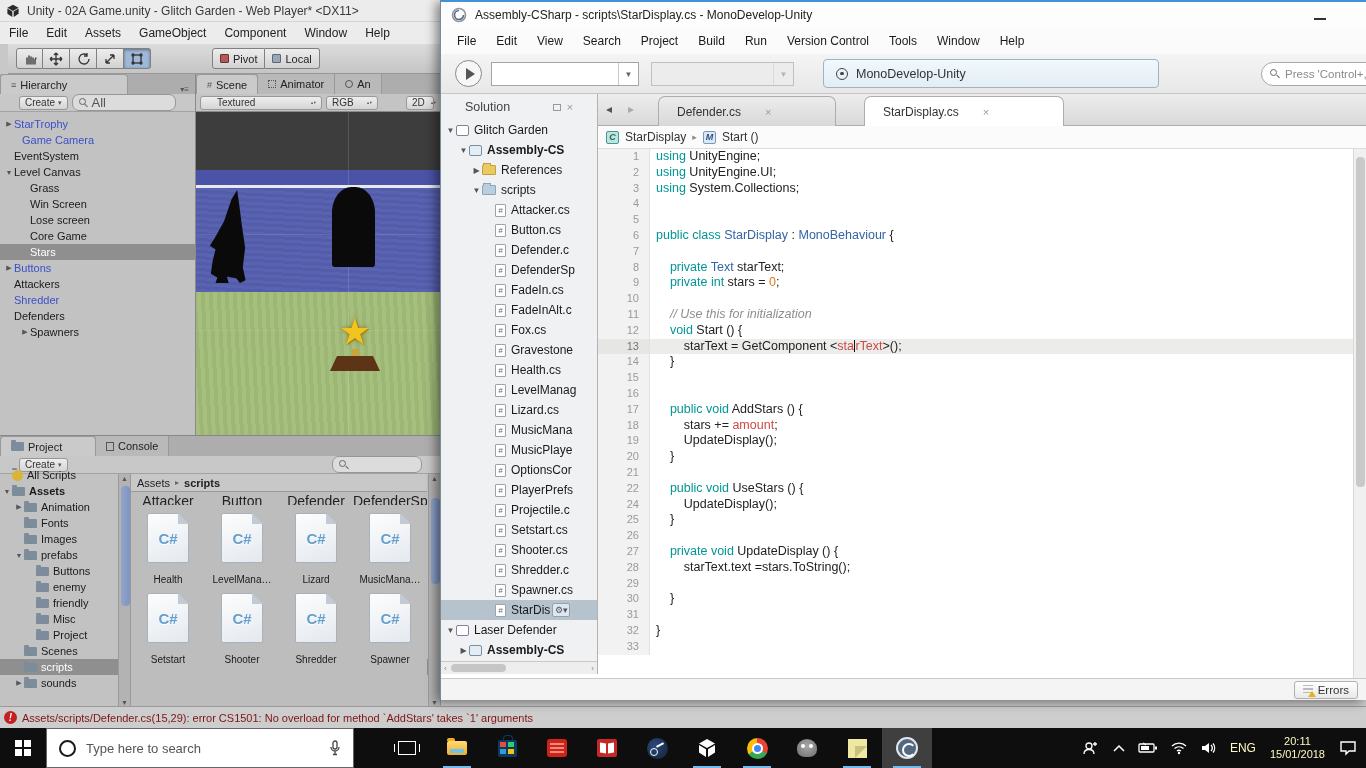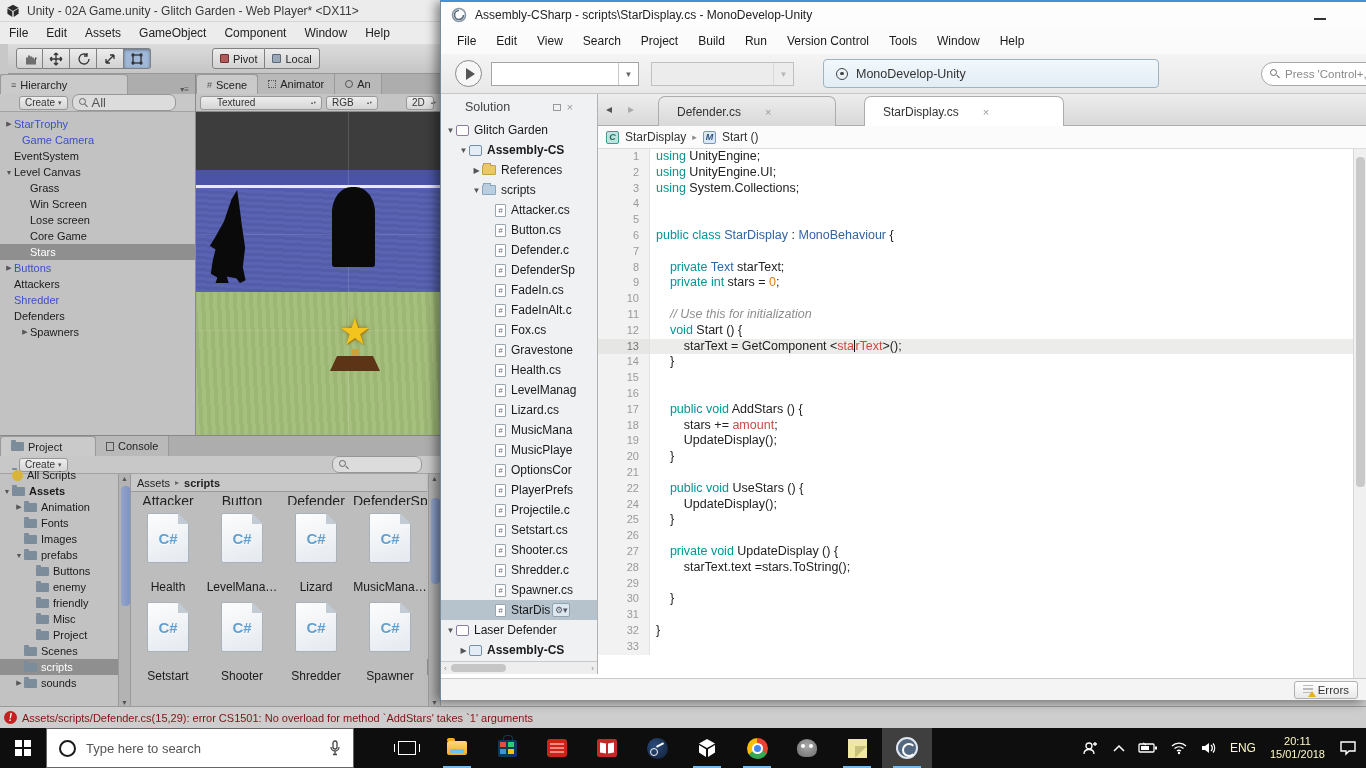--- a/index.html
+++ b/index.html
@@ -75,21 +75,21 @@
   .crumbbar{height:18px;background:#c8c8c8;border-bottom:1px solid #9a9a9a;display:flex;align-items:center;font-size:11px;color:#222;padding:0 6px;gap:5px;}
   .crumbbar b{font-weight:bold;}
   .crumbbar .sep{font-size:8px;color:#666;}
   #cutrow{display:flex;height:12px;overflow:hidden;margin-top:1px;}
   #cutrow div{width:80px;text-align:center;font-size:14px;color:#222;overflow:hidden;white-space:nowrap;}
   .assetrow{display:flex;margin-top:8px;}
   .assetcell{width:80px;display:flex;flex-direction:column;align-items:center;}
   .upage{width:42px;height:50px;background:linear-gradient(160deg,#fdfdfd,#e4e9ef);border:1px solid #a8b2bc;border-radius:2px;position:relative;display:flex;align-items:center;justify-content:center;}
   .upage::before{content:"";position:absolute;right:-1px;top:-1px;width:0;height:0;border-left:11px solid #c2cbd4;border-top:11px solid #bdbdbd;}
   .upage span{font-size:15px;font-weight:bold;color:#64a0cf;text-shadow:0 1px 0 #fff;}
-  .assetcell label{font-size:12px;color:#1a1a1a;margin-top:17px;max-width:76px;overflow:hidden;white-space:nowrap;}
+  .assetcell label{font-size:10px;color:#1a1a1a;margin-top:11px;max-width:76px;overflow:hidden;white-space:nowrap;}
 
   
   #u-status{position:absolute;left:0;top:706px;width:1366px;height:22px;background:#cdcdcd;border-top:1px solid #9a9a9a;display:flex;align-items:center;padding-left:4px;gap:5px;font-size:11px;color:#7e1414;}
   .err-ico{width:13px;height:13px;border-radius:50%;background:#c42020;color:#fff;font-size:10px;font-weight:bold;text-align:center;line-height:13px;flex:none;}
   #u-hint{position:absolute;left:1103px;top:693px;width:220px;height:7px;overflow:hidden;font-size:10px;color:#8a8a8a;opacity:.7;z-index:1;}
 
   
   #md{position:absolute;left:440px;top:0;width:926px;height:700px;background:#fff;z-index:2;border-left:1px solid #7a8b99;border-top:2px solid #3f94d9;border-bottom:2px solid #2f84d0;box-shadow:-4px 2px 10px rgba(0,0,0,.45);}
   #md-titlebar{position:absolute;left:0;top:0;width:100%;height:26px;background:#fdfdfd;display:flex;align-items:center;padding-left:10px;font-size:12px;color:#222;gap:8px;}
   #md-min{position:absolute;right:38px;top:6px;width:14px;height:12px;display:flex;align-items:flex-end;}

